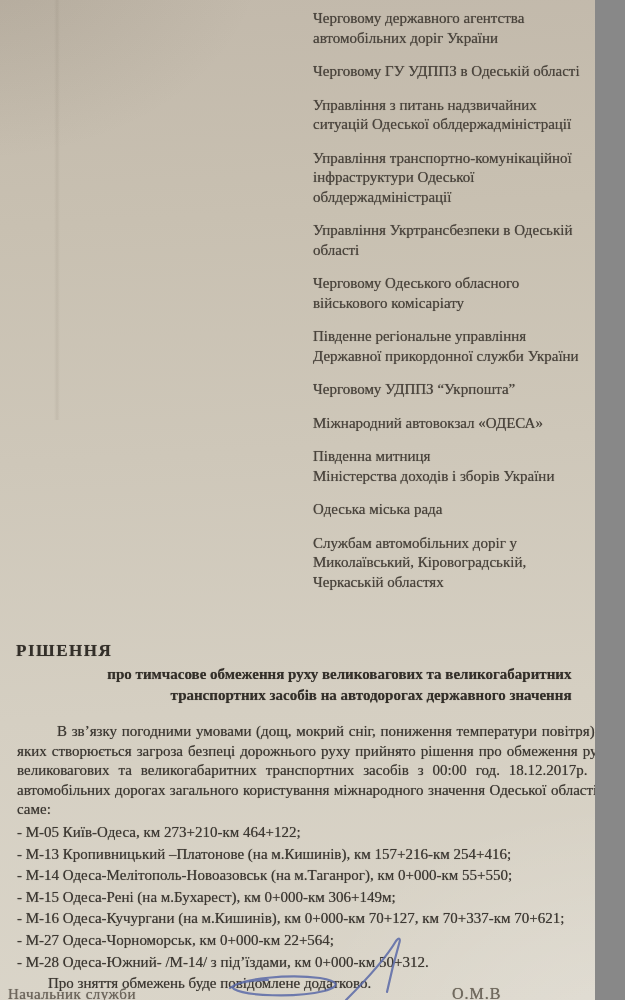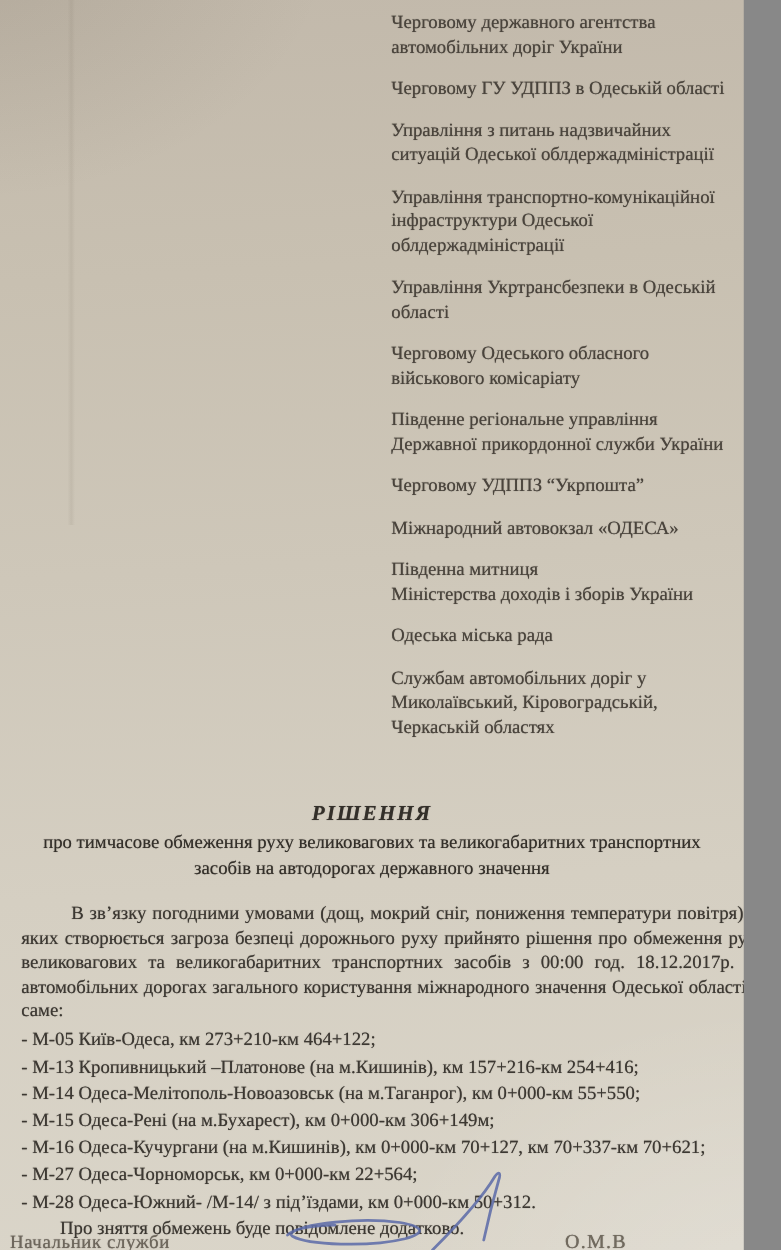--- a/index.html
+++ b/index.html
@@ -19,26 +19,26 @@
     position:absolute;left:54px;top:0;width:6px;height:420px;
     background:linear-gradient(to right, rgba(120,110,95,0) 0%, rgba(120,110,95,0.12) 50%, rgba(120,110,95,0) 100%);
   }
   .scan-text{text-shadow:0 0 0.7px rgba(64,59,53,0.75);}
   .addr-block{position:absolute;left:313px;top:9px;width:304px;}
   .addr{
     font-size:15px;line-height:19.5px;margin:0 0 14px 0;
     white-space:pre-line;color:#4a443c;
   }
   .title{
-    position:absolute;top:641px;left:0;width:100%;
-    text-align:center;font-weight:bold;font-size:17px;letter-spacing:1.5px;color:#332f29;font-style:italic;
+    position:absolute;top:641px;left:16px;width:100%;
+    text-align:left;font-weight:bold;font-size:17px;letter-spacing:1.5px;color:#332f29;
   }
   .subtitle{
     position:absolute;top:664px;left:50%;transform:translateX(-50%);
-    width:548px;text-align:center;font-weight:normal;
+    width:548px;text-align:right;font-weight:bold;
     font-size:15px;line-height:20.5px;color:#332f29;
   }
   .main{position:absolute;top:722px;left:17px;width:595px;}
   .body-par{
     margin:0 0 2px 0;text-align:justify;text-indent:40px;
     font-size:15px;line-height:19.6px;color:#3c3832;
   }
   .road{font-size:15px;line-height:21.6px;color:#3c3832;}
   .closing{font-size:15px;line-height:21px;padding-left:31px;color:#3c3832;}
   .footer-left{

